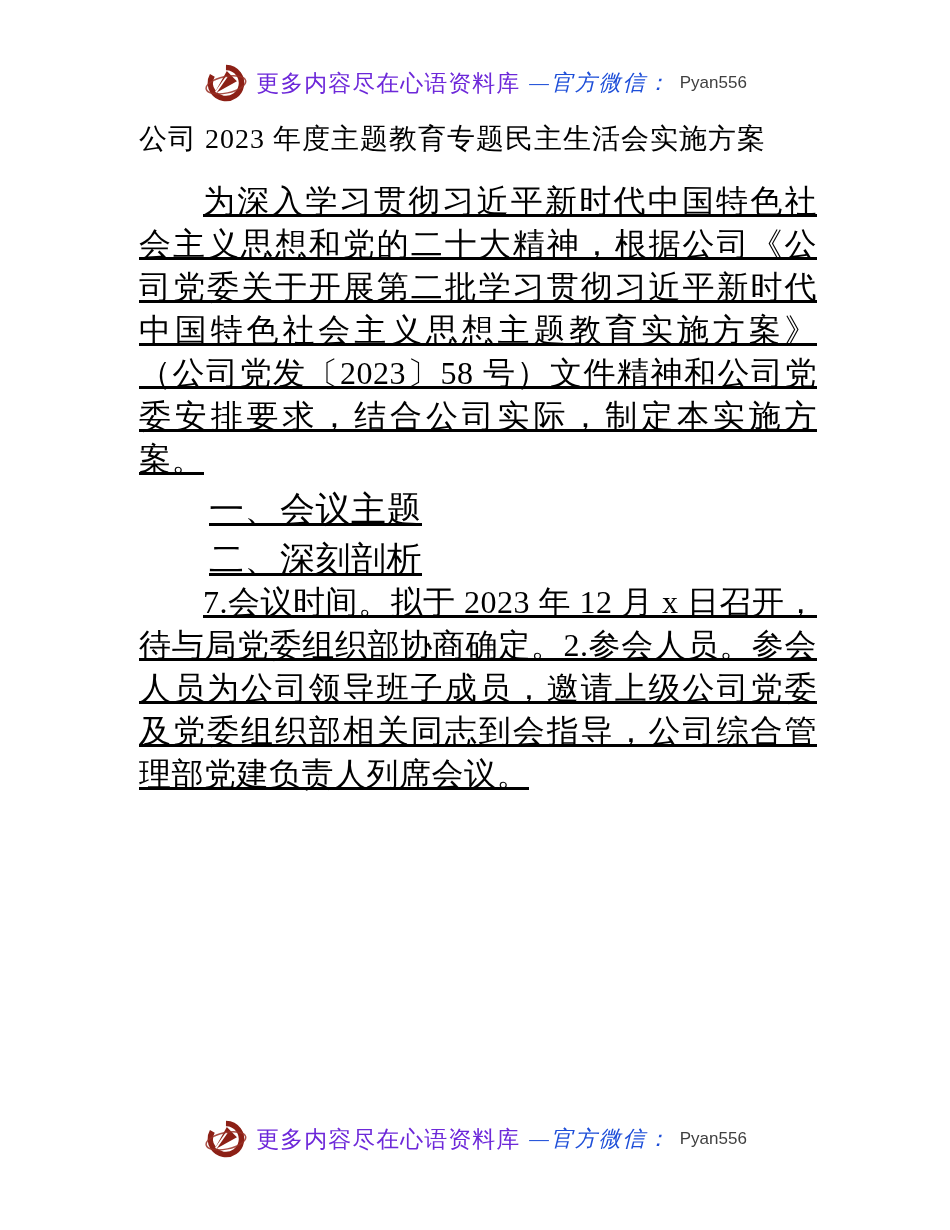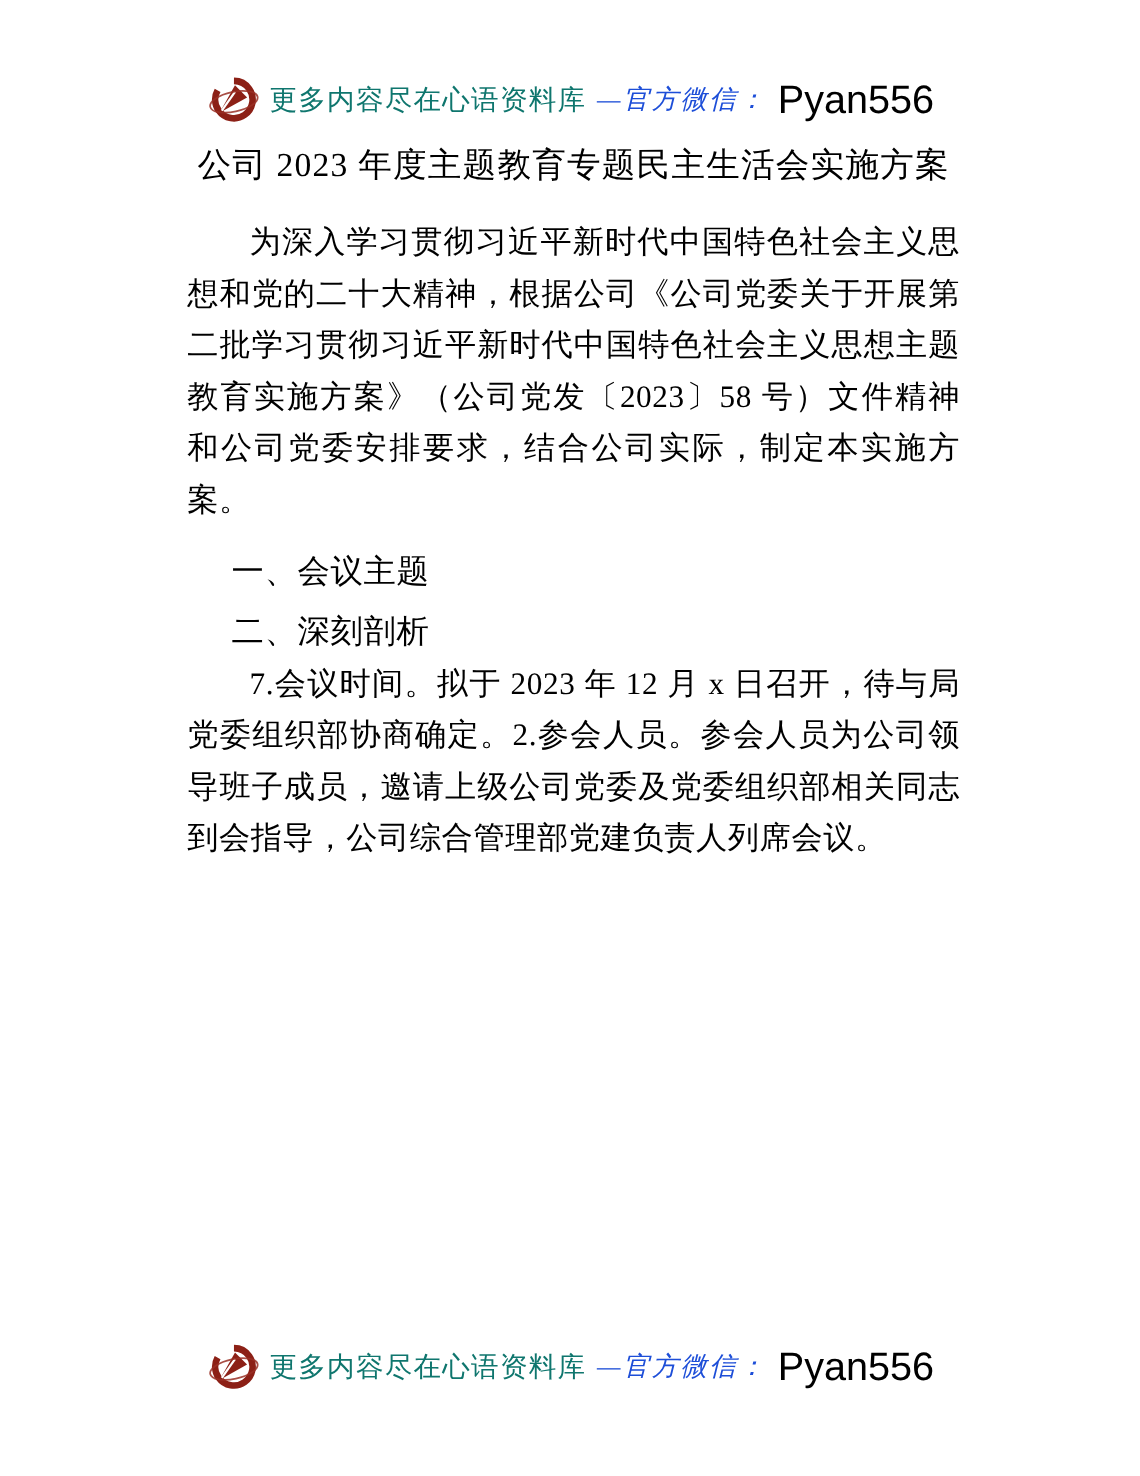--- a/index.html
+++ b/index.html
@@ -20,65 +20,66 @@
     align-items: center;
     justify-content: center;
     gap: 9px;
     white-space: nowrap;
   }
   .wm-top    { top: 58px; }
   .wm-bottom { top: 1114px; }
   .wm-logo { width: 44px; height: 50px; flex: 0 0 auto; }
   .wm-main {
     font-size: 23px;
-    color: #0f766e;
+    color: #6d28d9;
     font-family: "Liberation Serif", "DejaVu Serif", serif;
     letter-spacing: 1px;
   }
   .wm-label {
     font-size: 22px;
     color: #1d4ed8;
     font-style: italic;
     font-family: "Liberation Serif", "DejaVu Serif", serif;
     letter-spacing: 2px;
   }
   .wm-id {
-    font-size: 33px;
-    color: #000000;
+    font-size: 17px;
+    color: #404040;
     font-family: "Liberation Sans", "DejaVu Sans", sans-serif;
   }
   .content {
     position: absolute;
     top: 118px;
     left: 139px;
     width: 678px;
   }
   .doc-title {
     font-size: 28px;
     font-weight: 400;
     line-height: 42px;
-    text-align: center;
     margin: 0 0 20px 0;
     letter-spacing: 1px;
   }
   .para {
-    font-size: 26px;
+    font-size: 32px;
     line-height: 43px;
     text-align: justify;
     text-justify: inter-character;
     text-indent: 2em;
-    margin: 17px;
+    margin: 0;
     letter-spacing: 0.5px;
+    text-decoration: underline;
   }
   .heading {
-    font-size: 27px;
+    font-size: 35px;
     line-height: 43px;
     text-indent: 2em;
     margin: 7px 0 0 0;
     letter-spacing: 0.5px;
+    text-decoration: underline;
   }
   .sect-body { margin-top: 0; }
 </style>
 </head>
 <body>
 
 <div class="page">
 
   <div class="watermark wm-top">
     <span class="wm-logo">

